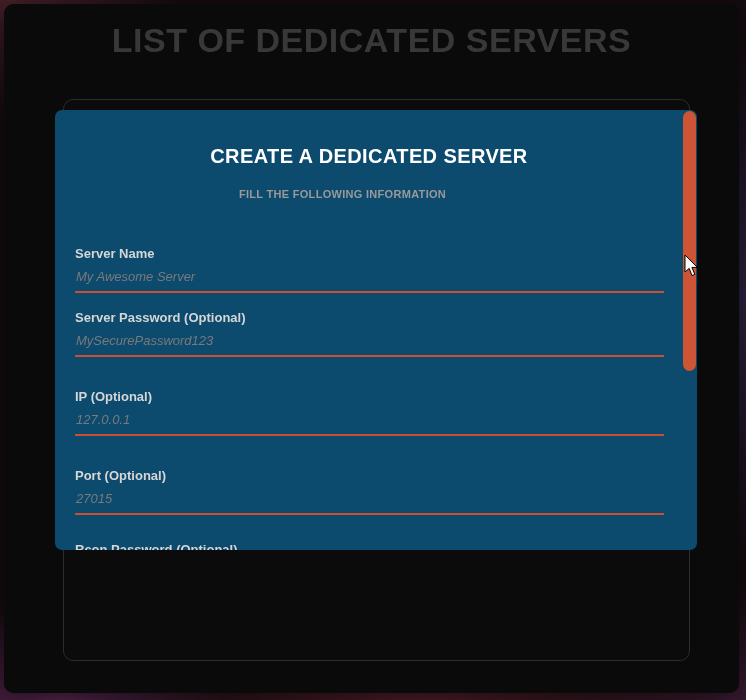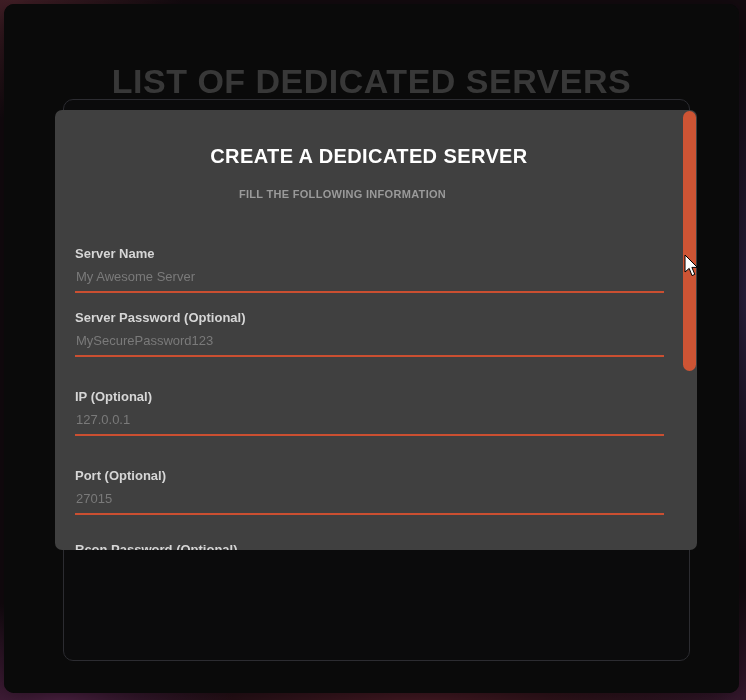--- a/index.html
+++ b/index.html
@@ -22,38 +22,38 @@
   .app-icon{width:19px;height:20px;position:relative;flex:none;}
   .title-text{margin-left:9px;font-size:13px;color:#1c1c1c;}
   .controls{margin-left:auto;display:flex;height:100%;}
   .ctrl{width:45px;height:100%;display:flex;align-items:center;justify-content:center;}
   .min-line{width:11px;height:1px;background:#1a1a1a;display:block;}
   .max-box{width:10px;height:10px;border:1px solid #1a1a1a;border-radius:2px;display:block;}
   .close-x{font-size:14px;color:#1a1a1a;line-height:1;}
 
   .page{position:relative;flex:1;background:#0a0a0a;}
   .page-heading{padding-top:17px;text-align:center;font-size:34px;font-weight:700;
-    letter-spacing:.5px;color:#383838;margin-top:41px;}
+    letter-spacing:.5px;color:#383838;}
 
   .list-panel{position:absolute;left:59px;top:95px;width:625px;height:560px;
     background:#0b0b0c;border:1px solid #2c2c31;border-radius:10px;}
 
   .modal{position:absolute;left:51px;top:106px;width:642px;height:440px;
-    background:#404040;border-radius:7px;overflow:hidden;}
+    background:#0c4a6e;border-radius:7px;overflow:hidden;}
   .modal-title{position:absolute;top:35px;left:0;width:628px;text-align:center;
     font-size:20px;font-weight:700;color:#ffffff;letter-spacing:.4px;}
   .modal-subtitle{position:absolute;top:78px;left:0;width:575px;text-align:center;
     font-size:11px;font-weight:700;color:#9a9a9a;letter-spacing:.3px;}
 
   .field{position:absolute;left:20px;width:589px;}
   .field-label{display:block;font-size:13px;font-weight:700;color:#d6d6d6;}
   .field-input{display:block;margin-top:8px;width:100%;box-sizing:border-box;
     background:transparent;border:0;border-bottom:2px solid #cb4f31;
     color:#c9c9c9;font-size:13px;font-family:"Liberation Sans",sans-serif;
-    padding:0 0 7px 1px;outline:none;}
+    padding:0 0 7px 1px;outline:none;font-style:italic;}
   .field-input::placeholder{color:#7a7a7a;opacity:1;}
   .f0{top:136px}.f1{top:200px}.f2{top:279px}.f3{top:358px}.f4{top:432px}
 
   .scroll-thumb{position:absolute;left:628px;top:1px;width:13px;height:260px;
     border-radius:7px;background:#cd5434;}
 
   .cursor{position:absolute;left:680px;top:251px;width:15px;height:22px;pointer-events:none;}
 </style>
 </head>
 <body>

